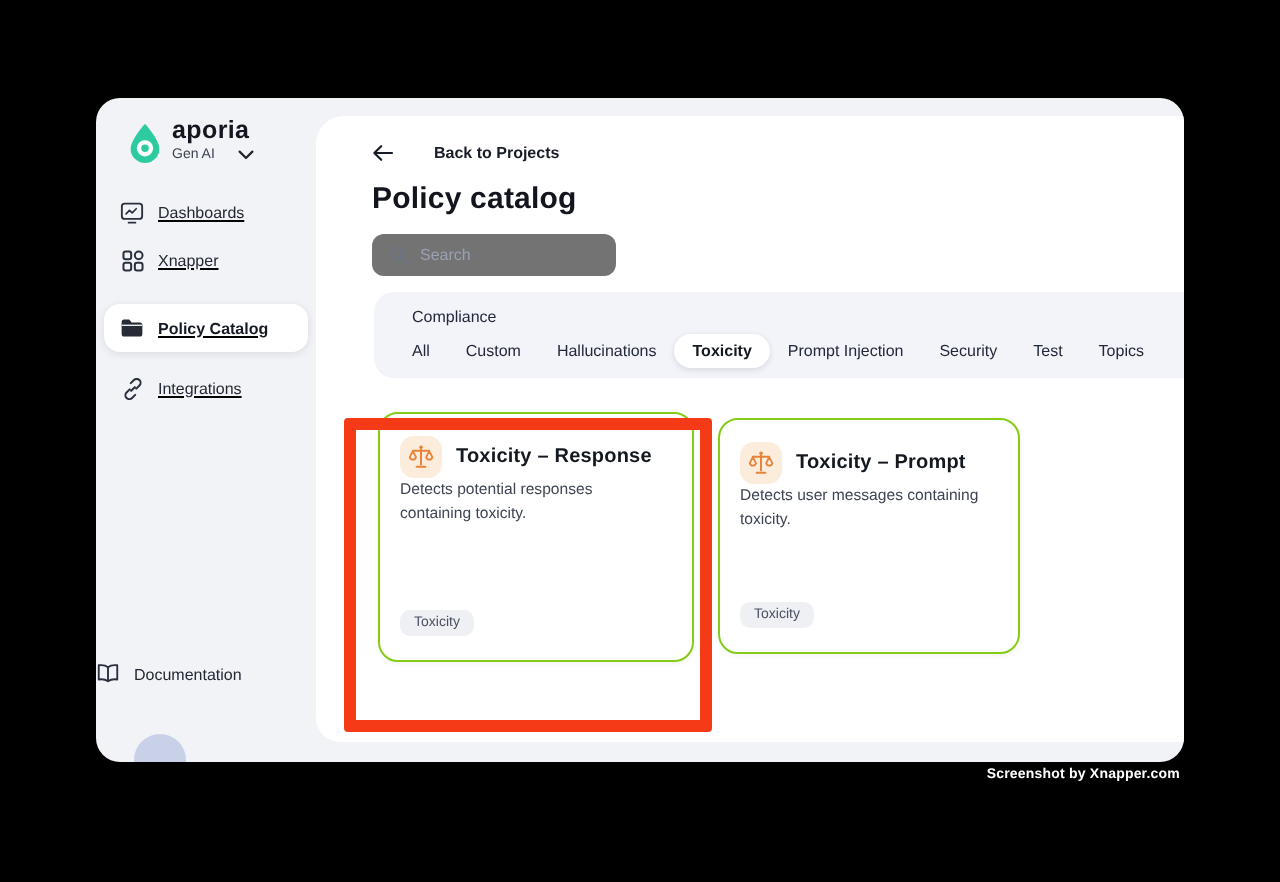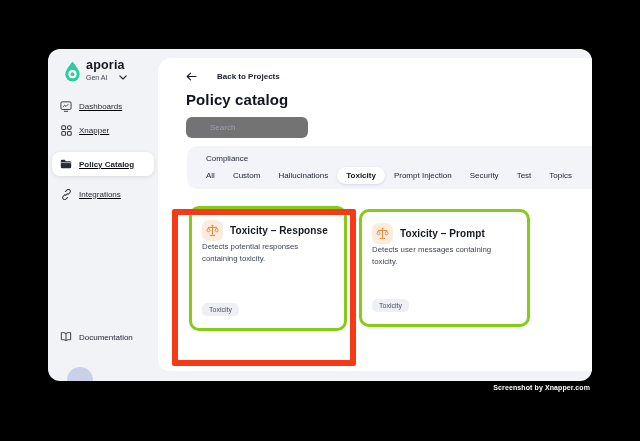--- a/index.html
+++ b/index.html
@@ -37,21 +37,21 @@
     display:flex; align-items:center; gap:7px;
     font-size:8px; color:#232834; font-weight:500;
     padding:4px 6px; margin-bottom:4px; border-radius:8px; cursor:default;
   }
   .nav-item .nicon { width:12px; height:12px; flex:none; display:flex; align-items:center; justify-content:center; color:#2a303d; }
   .nav-item.active {
     background:#ffffff; margin:8px -2px 8px -2px; padding:6px 8px;
     box-shadow:0 1px 4px rgba(25,30,48,.10); font-weight:bold; color:#161a24;
   }
   .doc-item {
-    position:absolute; left:12px; top:282px;
+    position:absolute; left:0; top:282px;
     display:flex; align-items:center; gap:7px;
     font-size:8px; color:#232834; font-weight:500;
   }
   .doc-item .nicon { width:12px; height:12px; color:#2a303d; }
   .avatar {
     position:absolute; left:19px; top:318px; width:26px; height:26px;
     border-radius:50%; background:#c9d1e9;
   }
 
   
@@ -87,26 +87,26 @@
     white-space:nowrap; cursor:default;
   }
   .tab.active { background:#fff; font-weight:bold; color:#14181f; box-shadow:0 1px 3px rgba(20,25,45,.12); }
 
   .cards-row {
     margin-top:17px; margin-left:3px;
     display:flex; gap:12px; align-items:flex-start; position:relative;
   }
   .card {
     width:158px; height:125px; background:#fff;
-    border:3px solid #84cc16; border-radius:10px;
+    border:1px solid #84cc16; border-radius:10px;
     padding:11px 10px 12px 10px;
     box-shadow:0 1px 3px rgba(20,24,40,.05);
     display:flex; flex-direction:column;
   }
-  .card.second { width:171px; height:118px; margin-top:3px; }
+  .card.second { width:151px; height:118px; margin-top:3px; }
   .card-head { display:flex; align-items:center; gap:7px; }
   .policy-icon {
     width:21px; height:21px; border-radius:7px; background:#fcecdc;
     display:flex; align-items:center; justify-content:center; flex:none; color:#e8833a;
   }
   .policy-icon svg { width:13px; height:13px; }
   .card-title { font-size:10px; font-weight:bold; color:#14181f; letter-spacing:.1px; }
   .card-desc { font-size:7.8px; line-height:1.55; color:#3f4554; padding-right:6px; }
   .card-tag {
     margin-top:auto; align-self:flex-start;

